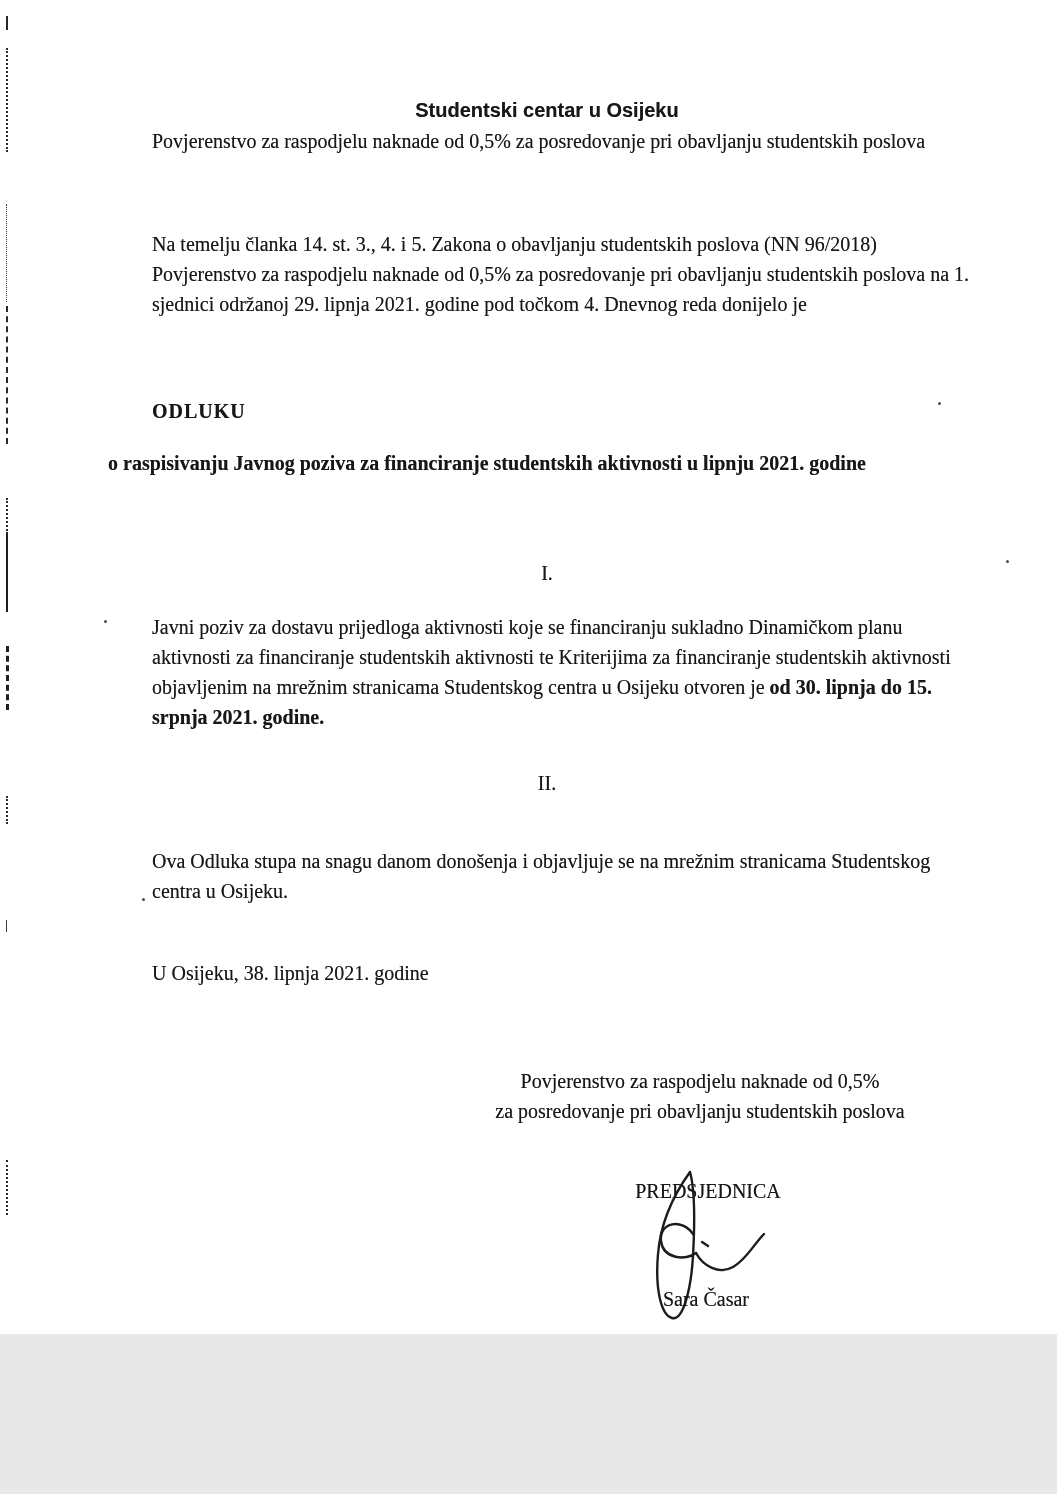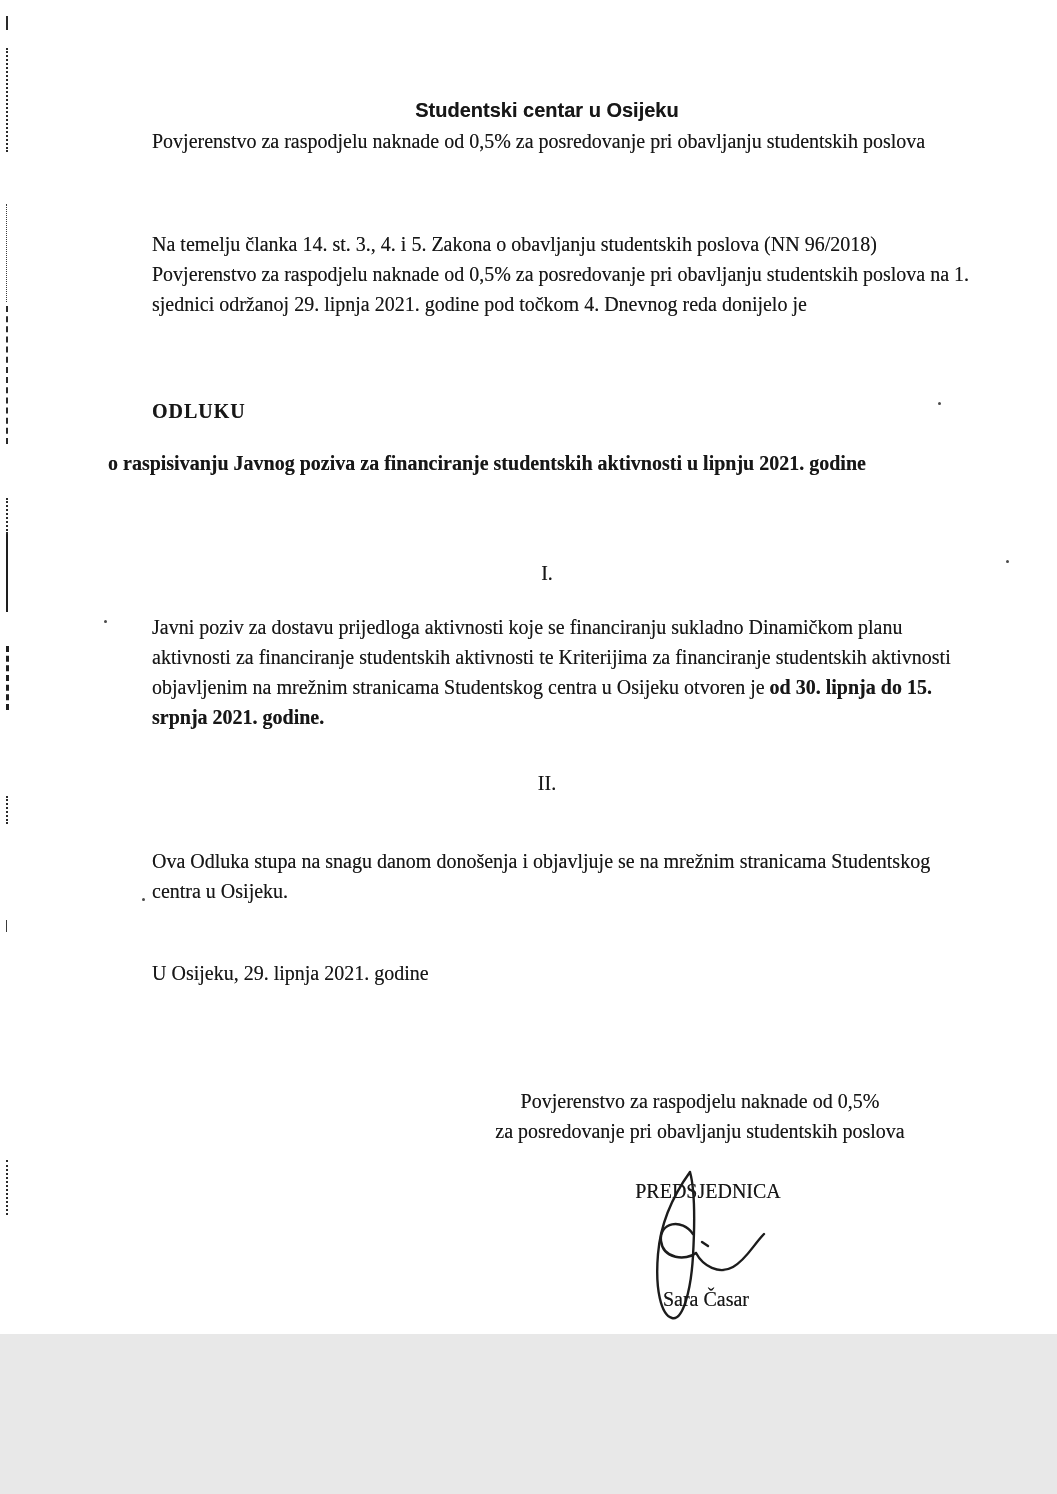--- a/index.html
+++ b/index.html
@@ -26,21 +26,21 @@
   .committee  { top: 126px; left: 152px; width: 790px; text-align: left; }
   .intro      { top: 229px; left: 152px; width: 830px; }
   .heading    { top: 396px; left: 152px; width: 790px; font-weight: 700; letter-spacing: 1px; }
   .subject    { top: 448px; left: 108px; width: 840px; text-align: left; font-weight: 700; }
   .secnum     { left: 152px; width: 790px; text-align: center; }
   .s1n        { top: 558px; }
   .s1         { top: 612px; left: 152px; width: 830px; }
   .s2n        { top: 768px; }
   .s2         { top: 802px; left: 152px; width: 810px; margin-top: 44px; }
   .place      { top: 958px; left: 152px; }
-  .sigc       { top: 1066px; left: 460px; width: 480px; text-align: center; margin-top: 20px; }
+  .sigc       { top: 1066px; left: 460px; width: 480px; text-align: center; }
   .role       { top: 1176px; left: 558px; width: 300px; text-align: center; }
   .name       { top: 1284px; left: 556px; width: 300px; text-align: center; }
   .bold       { font-weight: 700; }
 
   .sig-svg { position: absolute; top: 1162px; left: 640px; width: 150px; height: 160px; }
 
   
   .art { position: absolute; }
   .vseg { left: 6px; width: 0; }
   .hseg { top: 1487px; height: 0; }
@@ -58,21 +58,21 @@
 
   <div class="abs heading">ODLUKU</div>
   <div class="abs subject">o raspisivanju Javnog poziva za financiranje studentskih aktivnosti u lipnju 2021. godine</div>
 
   <div class="abs secnum s1n">I.</div>
   <div class="abs s1"><span>Javni poziv za dostavu prijedloga aktivnosti koje se financiranju sukladno Dinamičkom planu aktivnosti za financiranje studentskih aktivnosti te Kriterijima za financiranje studentskih aktivnosti objavljenim na mrežnim stranicama Studentskog centra u Osijeku otvoren je </span><span class="bold">od 30. lipnja do 15. srpnja 2021. godine.</span></div>
 
   <div class="abs secnum s2n">II.</div>
   <div class="abs s2">Ova Odluka stupa na snagu danom donošenja i objavljuje se na mrežnim stranicama Studentskog centra u Osijeku.</div>
 
-  <div class="abs place">U Osijeku, 29. lipnja 2021. godine</div>
+  <div class="abs place">U Osijeku, 38. lipnja 2021. godine</div>
 
   <div class="abs sigc">
     <div>Povjerenstvo za raspodjelu naknade od 0,5%</div>
     <div>za posredovanje pri obavljanju studentskih poslova</div>
   </div>
 
   <div class="abs role">PREDSJEDNICA</div>
 
   <svg class="sig-svg" viewBox="0 0 150 160" fill="none" stroke="#1c1c1c" stroke-width="2.4" stroke-linecap="round" stroke-linejoin="round">
     <path d="M50 10 C37 28 21 56 18 92 C15 127 21 153 32 156 C43 159 51 128 53 94 C55 58 55 28 50 10"></path>

